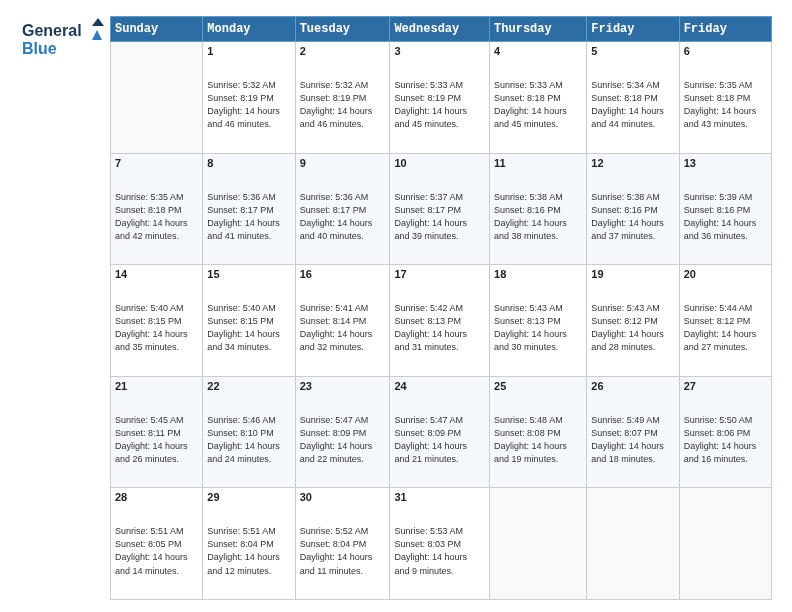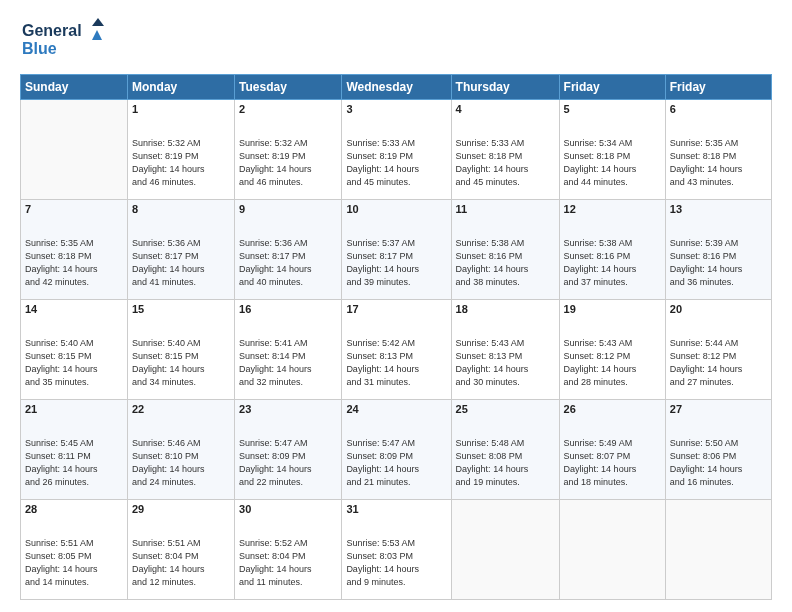--- a/index.html
+++ b/index.html
@@ -8,21 +8,21 @@
       background: #fff;
       width: 792px;
       height: 612px;
       overflow: hidden;
     }
     .page {
       width: 792px;
       height: 612px;
       padding: 16px 20px 12px 20px;
       display: flex;
-      flex-direction: column;
+      flex-direction: row;
     }
     .header {
       display: flex;
       justify-content: space-between;
       align-items: flex-start;
       margin-bottom: 8px;
     }
     .title-area {
       text-align: right;
     }
@@ -43,20 +43,21 @@
       flex: 1;
     }
     .calendar th {
       background-color: #2e6da4;
       color: #fff;
       font-size: 12px;
       font-weight: bold;
       padding: 5px 4px;
       text-align: left;
       border: 1px solid #5a9fd4;
+      font-family: Liberation Mono, monospace;
     }
     .calendar td {
       border: 1px solid #ccc;
       vertical-align: top;
       padding: 3px 4px;
       width: 113px;
       font-size: 9.5px;
       color: #333;
       background: #fff;
     }

